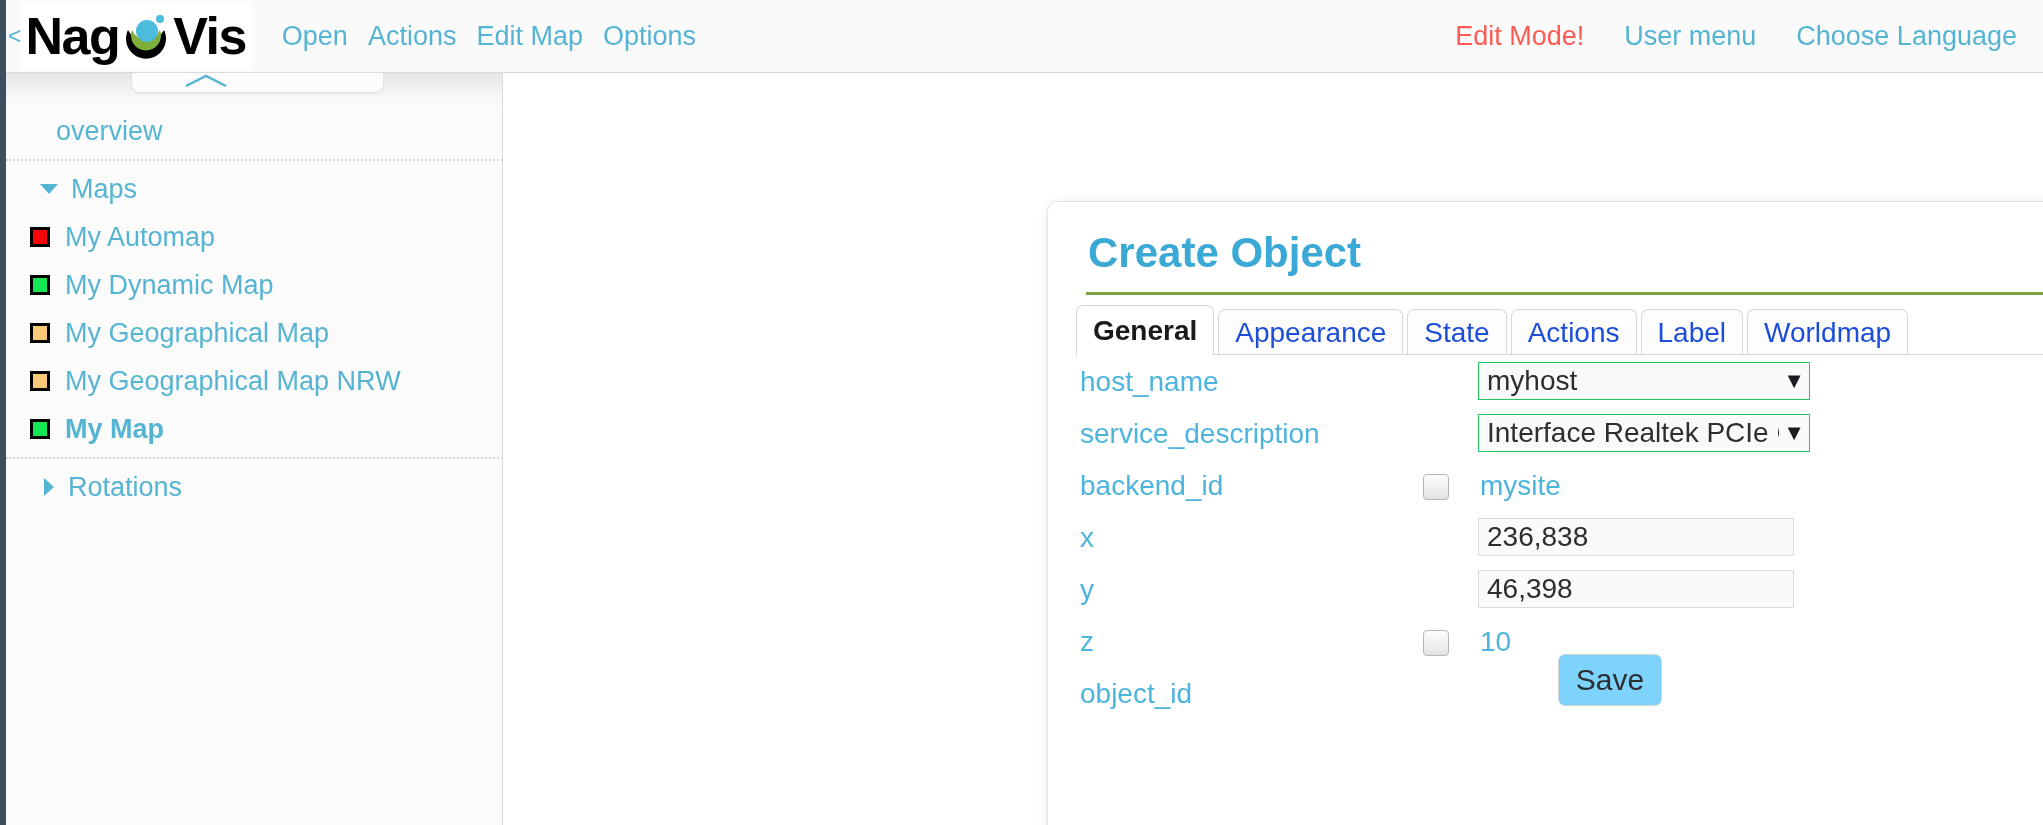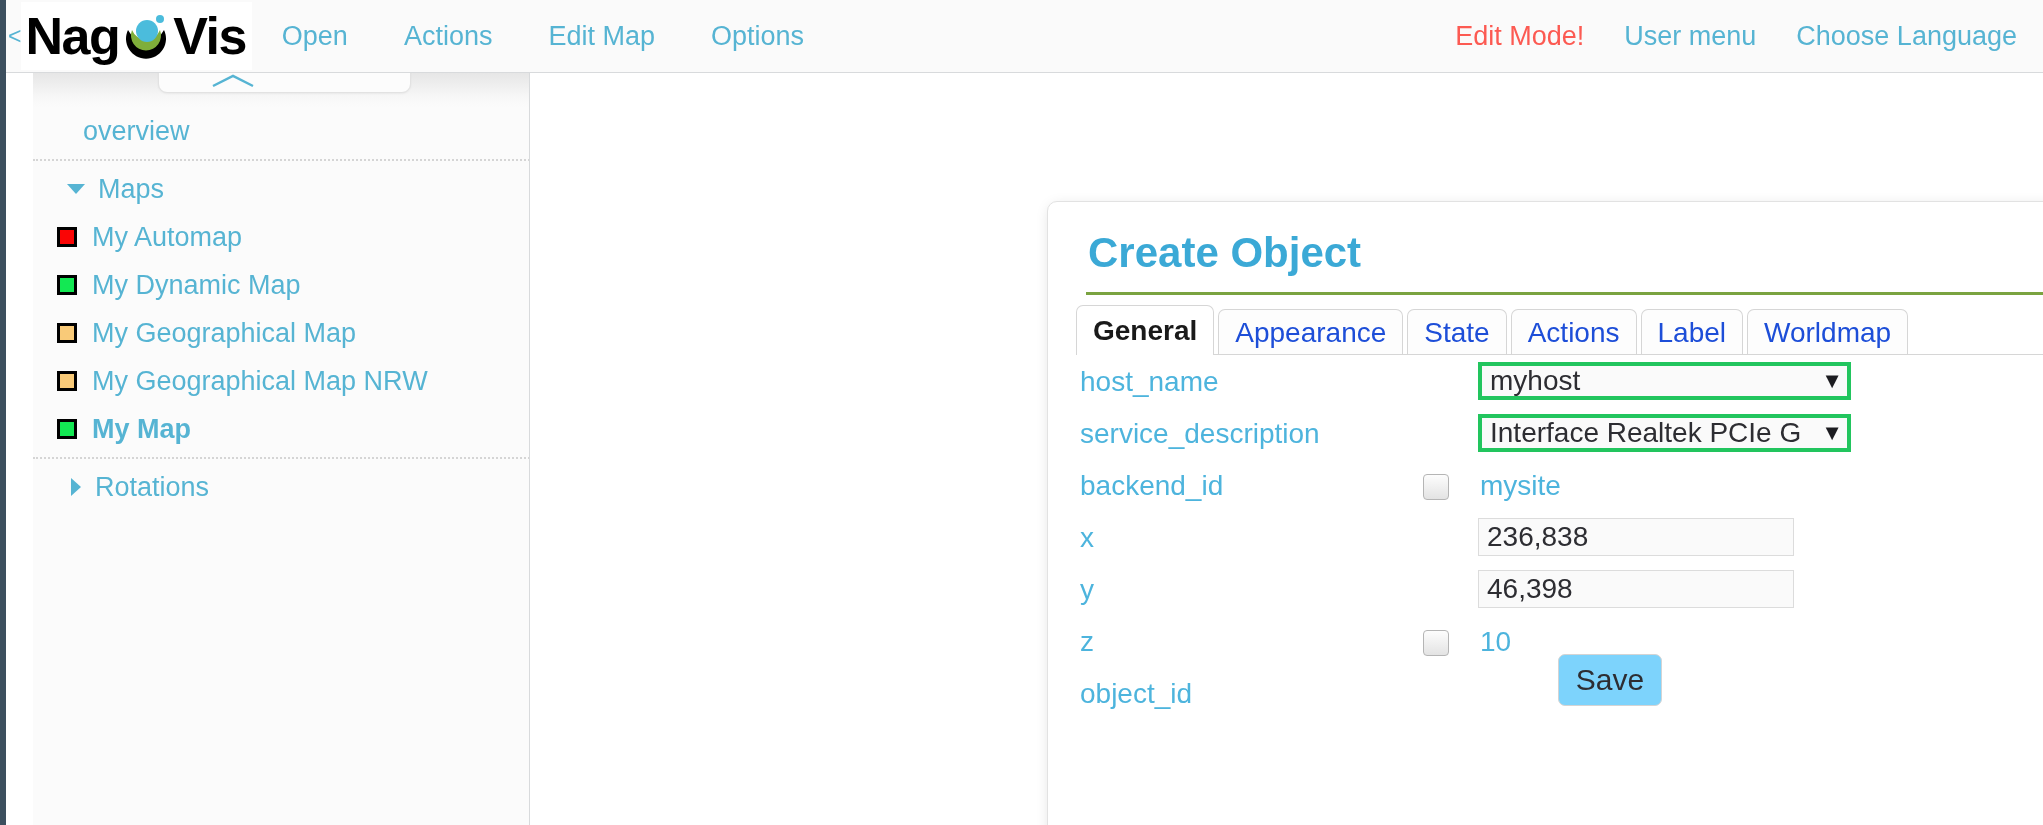--- a/index.html
+++ b/index.html
@@ -64,21 +64,21 @@
     width: 52px;
     height: 52px;
     margin: 0 1px;
     display: inline-block;
   }
 
   
   #header-nav {
     display: flex;
     align-items: center;
-    gap: 56px;
+    gap: 20px;
     margin-left: 30px;
   }
   .nav-link {
     color: #56b4d3;
     font-size: 27px;
     text-decoration: none;
     white-space: nowrap;
     cursor: pointer;
   }
 
@@ -98,21 +98,20 @@
 
   
   #sidebar {
     position: absolute;
     left: 6px; top: 73px;
     width: 497px; height: 752px;
     background: #fbfbfb;
     border-right: 1px solid #d8dadc;
     overflow: hidden;
     z-index: 10;
-    margin-left: 27px;
   }
   
   #sidebar-topshade {
     position: absolute;
     left: 0; top: 0;
     width: 497px; height: 34px;
     background: linear-gradient(to bottom, #e6e6e6 0%, #f7f7f7 70%, #fbfbfb 100%);
   }
 
   
@@ -285,23 +284,23 @@
     top: 0;
     color: #4db4dd;
     font-size: 28px;
     line-height: 40px;
     cursor: pointer;
   }
   .fselect {
     position: absolute;
     left: 430px;
     top: 0;
-    width: 373px;
+    width: 332px;
     height: 38px;
-    border: 4px solid #22c55e;
+    border: 1px solid #22c55e;
     background: #fafafa;
     display: flex;
     align-items: center;
     padding: 0 4px 0 8px;
     cursor: pointer;
   }
   .fselect-text {
     flex: 1;
     font-size: 28px;
     color: #2d2d32;

